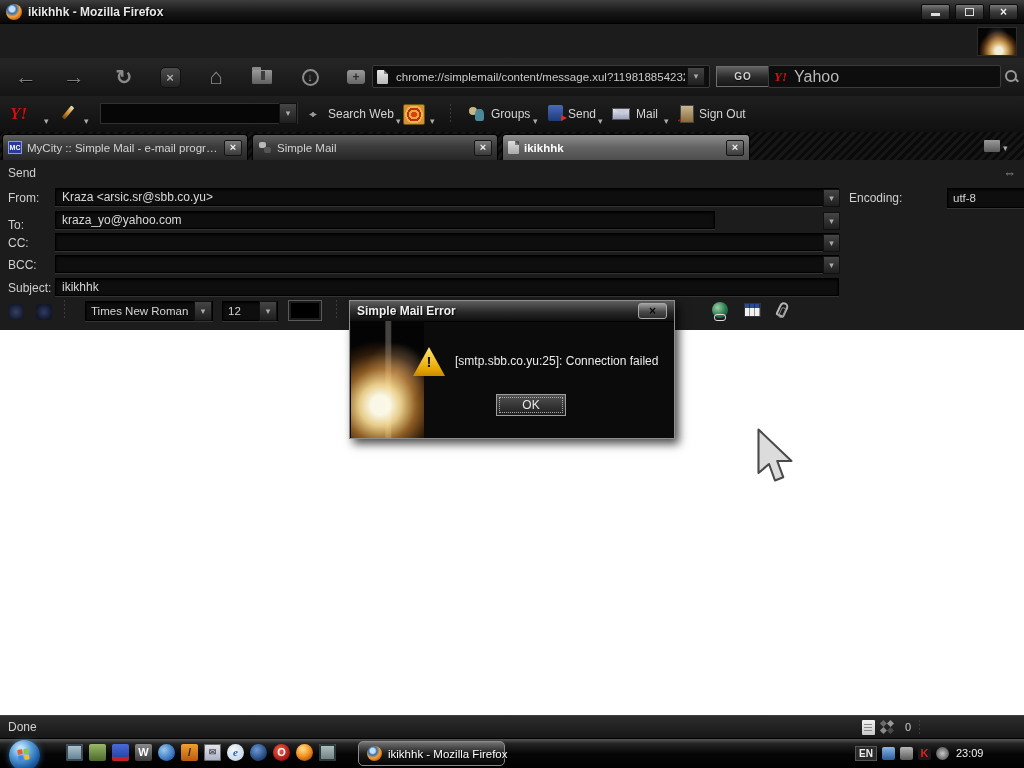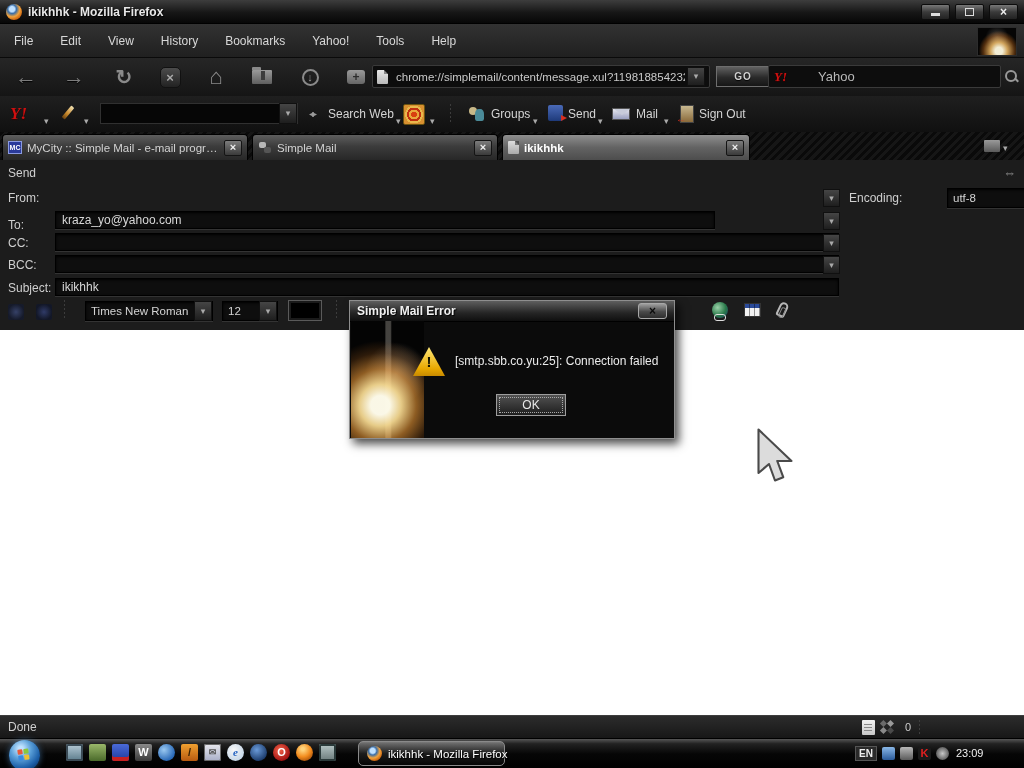--- a/index.html
+++ b/index.html
@@ -68,22 +68,22 @@
   .caret::after{content:"\25BE";color:#aaa;font-size:9px;line-height:1;}
   .go-btn{left:716px;top:66px;width:54px;height:21px;border-radius:0;
     background:linear-gradient(#616161,#2a2a2a 55%,#161616);border:1px solid #6e6e6e;box-sizing:border-box;
     color:#d2d2d2;font-size:10px;font-weight:bold;letter-spacing:1px;display:flex;align-items:center;
     justify-content:center;text-shadow:0 1px 1px #000;}
   .searchbar{left:768px;top:65px;width:233px;height:23px;box-sizing:border-box;background:#0d0d0d;
     border:1px solid #3a3a3a;border-radius:2px;display:flex;align-items:center;padding:0 5px;gap:5px;}
   .ylogo{color:#cf1010;font-weight:bold;font-style:italic;font-family:"Liberation Serif",serif;
     text-shadow:0 1px 1px #300;}
   .ylogo.sm{font-size:13px;}
-  .search-input{flex:1;background:transparent;border:0;outline:0;color:#b8b8b8;font-size:13px;
-    font-family:"Liberation Sans",sans-serif;min-width:0;margin-left:24px;}
+  .search-input{flex:1;background:transparent;border:0;outline:0;color:#b8b8b8;font-size:16px;
+    font-family:"Liberation Sans",sans-serif;min-width:0;}
   .magnifier{left:1004px;top:69px;width:14px;height:14px;}
   .magnifier::before{content:"";position:absolute;left:1px;top:1px;width:8px;height:8px;border:2px solid #999;border-radius:50%;}
   .magnifier::after{content:"";position:absolute;left:10px;top:10px;width:5px;height:2px;background:#999;transform:rotate(45deg);}
 
   
   .yahoobar{left:0;top:96px;width:1024px;height:36px;
     background:linear-gradient(#1f1f1f,#101010);border-bottom:1px solid #000;}
   .yahoobar .lbl{position:absolute;top:11px;font-size:12px;color:#d4d4d4;}
   .ylogo.lg{position:absolute;left:10px;top:8px;font-size:17px;}
   .ybar-caret{position:absolute;top:14px;}
@@ -260,30 +260,20 @@
       <span class="win-btn">
           <span class="g-min"></span>
         </span>
       <span class="win-btn">
           <span class="g-rest"></span>
         </span>
       <span class="win-btn g-close"></span>
     </span>
   </div>
 
-  <div class="abs menubar">
-    <span class="menu-item">File</span>
-    <span class="menu-item">Edit</span>
-    <span class="menu-item">View</span>
-    <span class="menu-item">History</span>
-    <span class="menu-item">Bookmarks</span>
-    <span class="menu-item">Yahoo!</span>
-    <span class="menu-item">Tools</span>
-    <span class="menu-item">Help</span>
-  </div>
   <div class="abs throbber"></div>
 
   <div class="abs navbar">
     <span class="nav-btn" style="left:8px">
         <span class="i-arrow i-back"></span>
       </span>
     <span class="nav-btn" style="left:56px">
         <span class="i-arrow i-fwd"></span>
       </span>
     <span class="nav-btn" style="left:106px">
@@ -364,20 +354,21 @@
     <span class="tablist-btn">
         <span class="caret"></span>
       </span>
   </div>
 
   <div class="abs compose">
     <span class="row-label" style="top:6px">Send</span>
     <span class="resize-glyph"></span>
 
     <span class="row-label" style="top:31px">From:</span>
+    <input class="field" style="left: 55px; top: 28px; width: 784px;" value="Kraza &lt;arsic.sr@sbb.co.yu&gt;">
     <span class="combo-arrow caret" style="left:823px;top:29px"></span>
     <span class="row-label" style="left:849px;top:31px">Encoding:</span>
     <div class="combo" style="left:947px;top:28px;width:126px">
       <span class="val">utf-8</span>
       <span class="drop-btn caret"></span>
     </div>
 
     <span class="row-label" style="top:58px">To:</span>
     <input class="field" style="left: 55px; top: 51px; width: 660px;" value="kraza_yo@yahoo.com">
     <span class="combo-arrow caret" style="left:823px;top:52px"></span>

